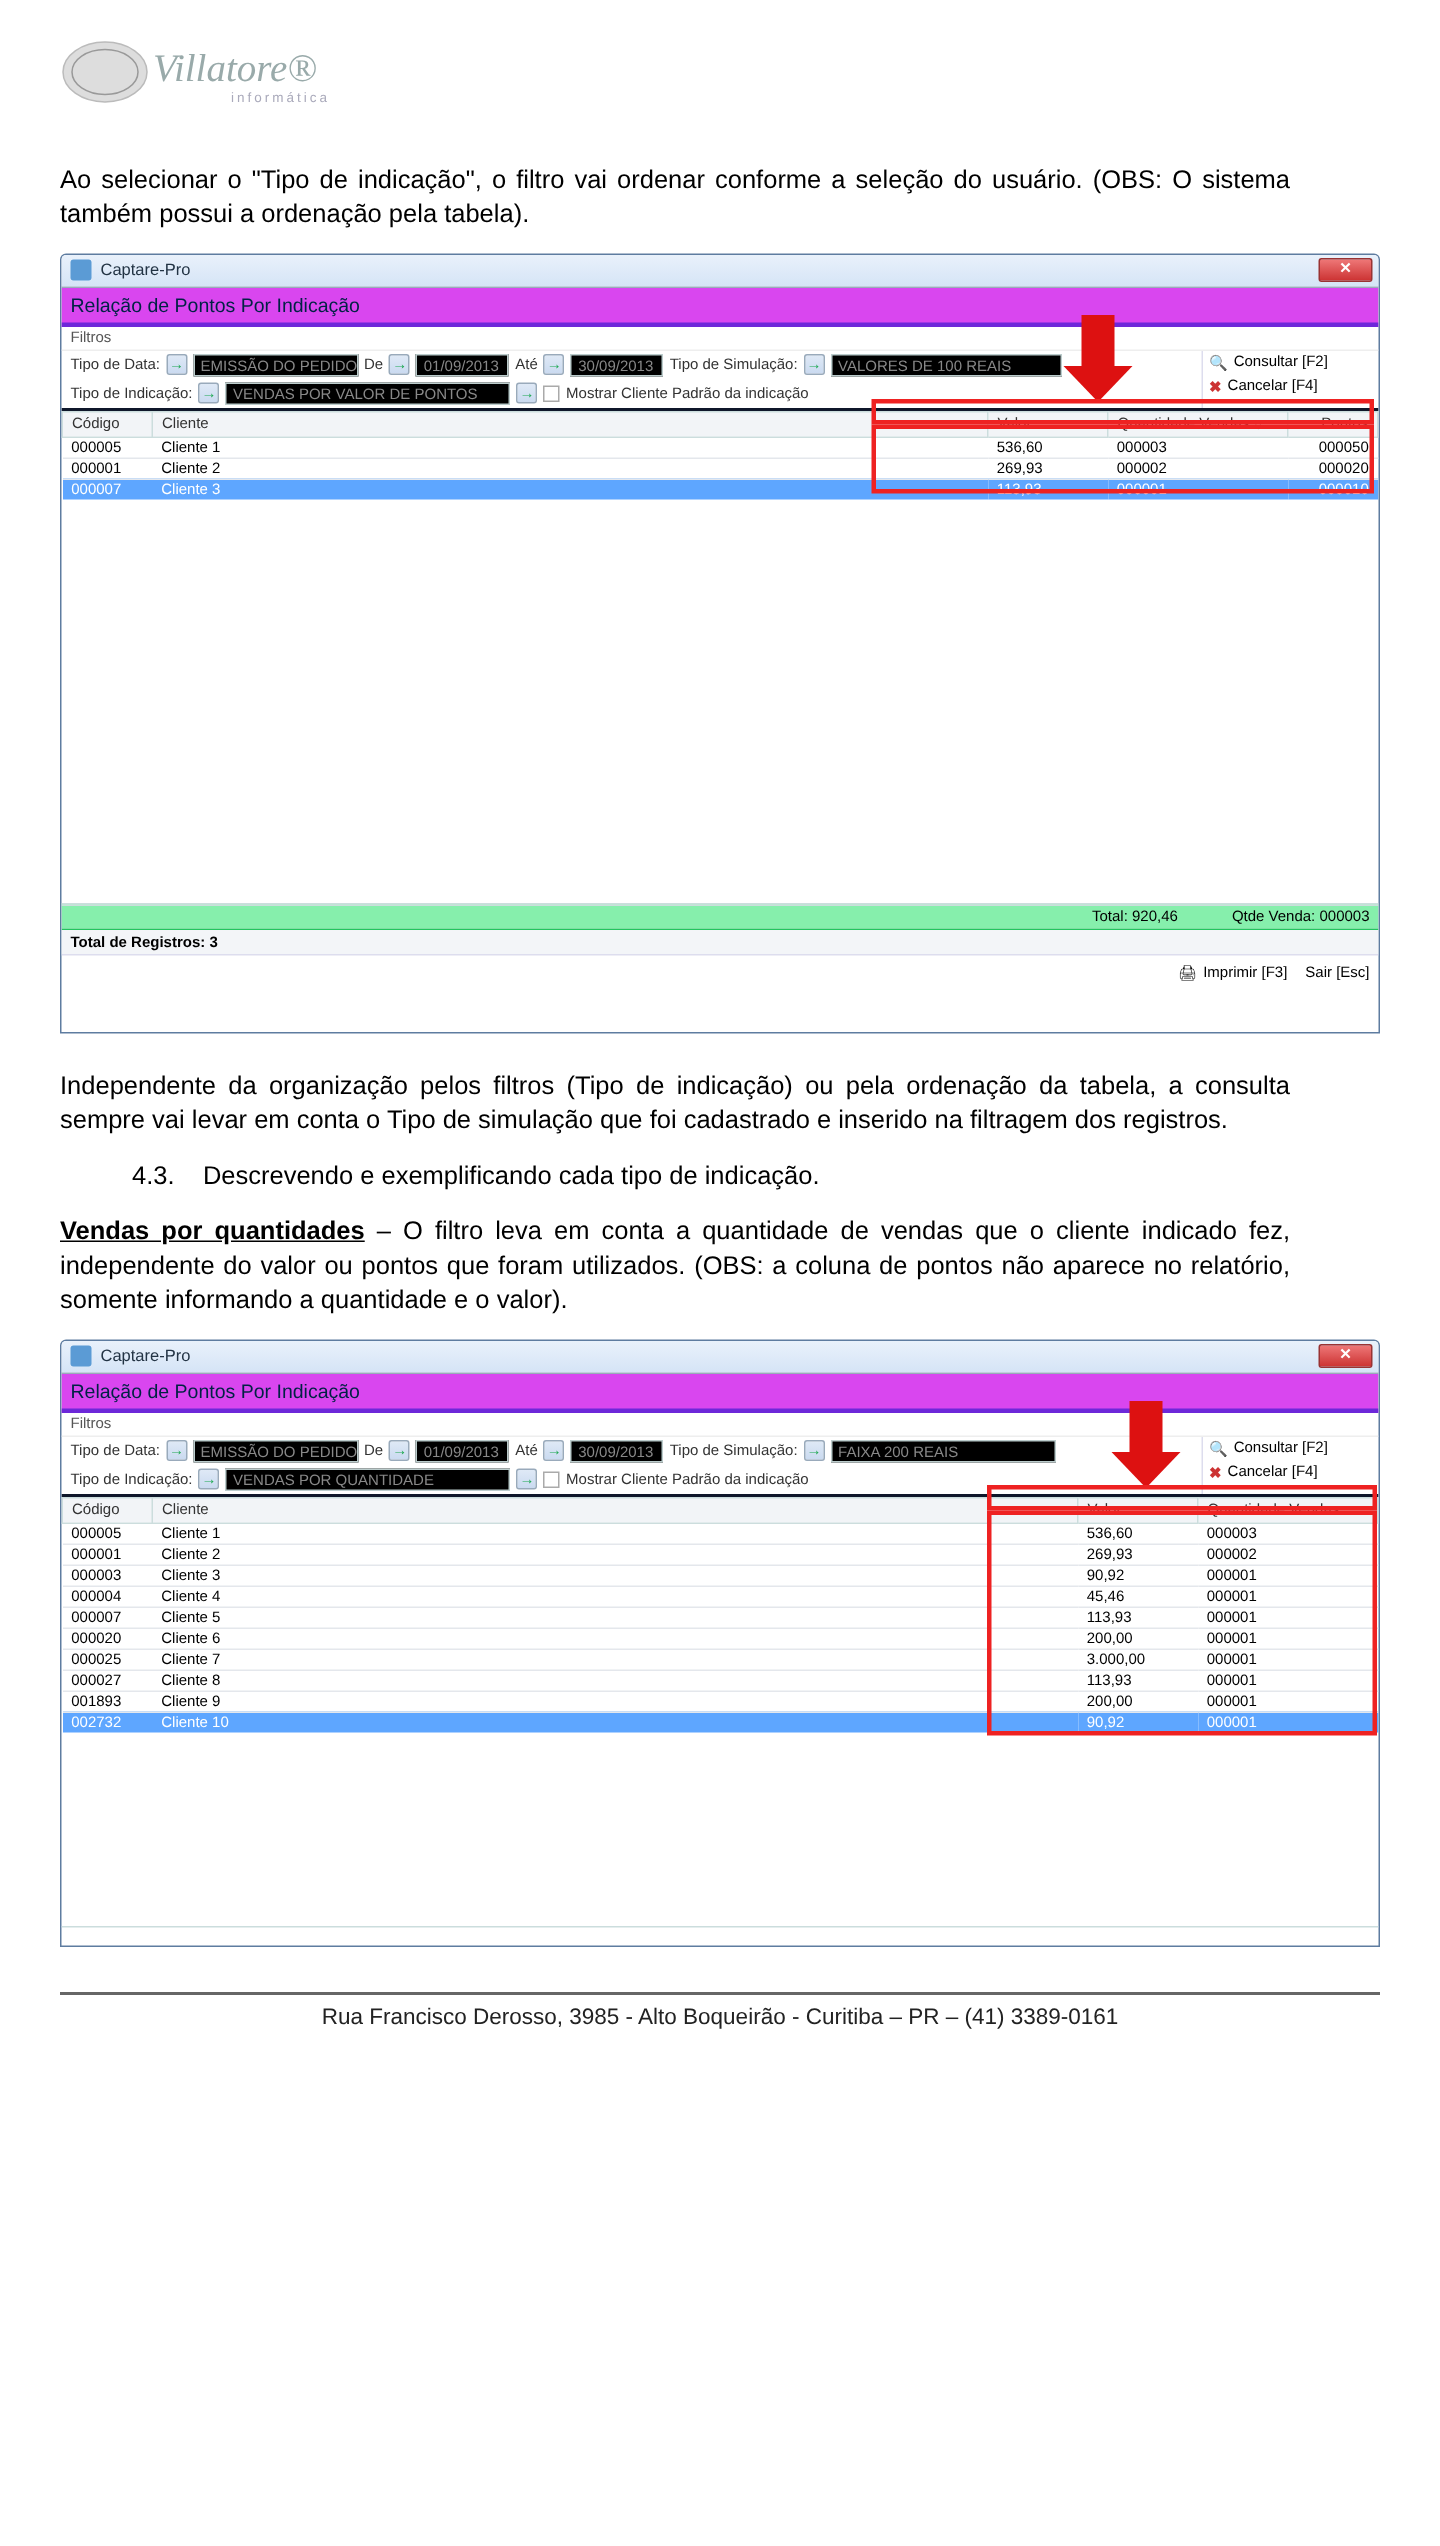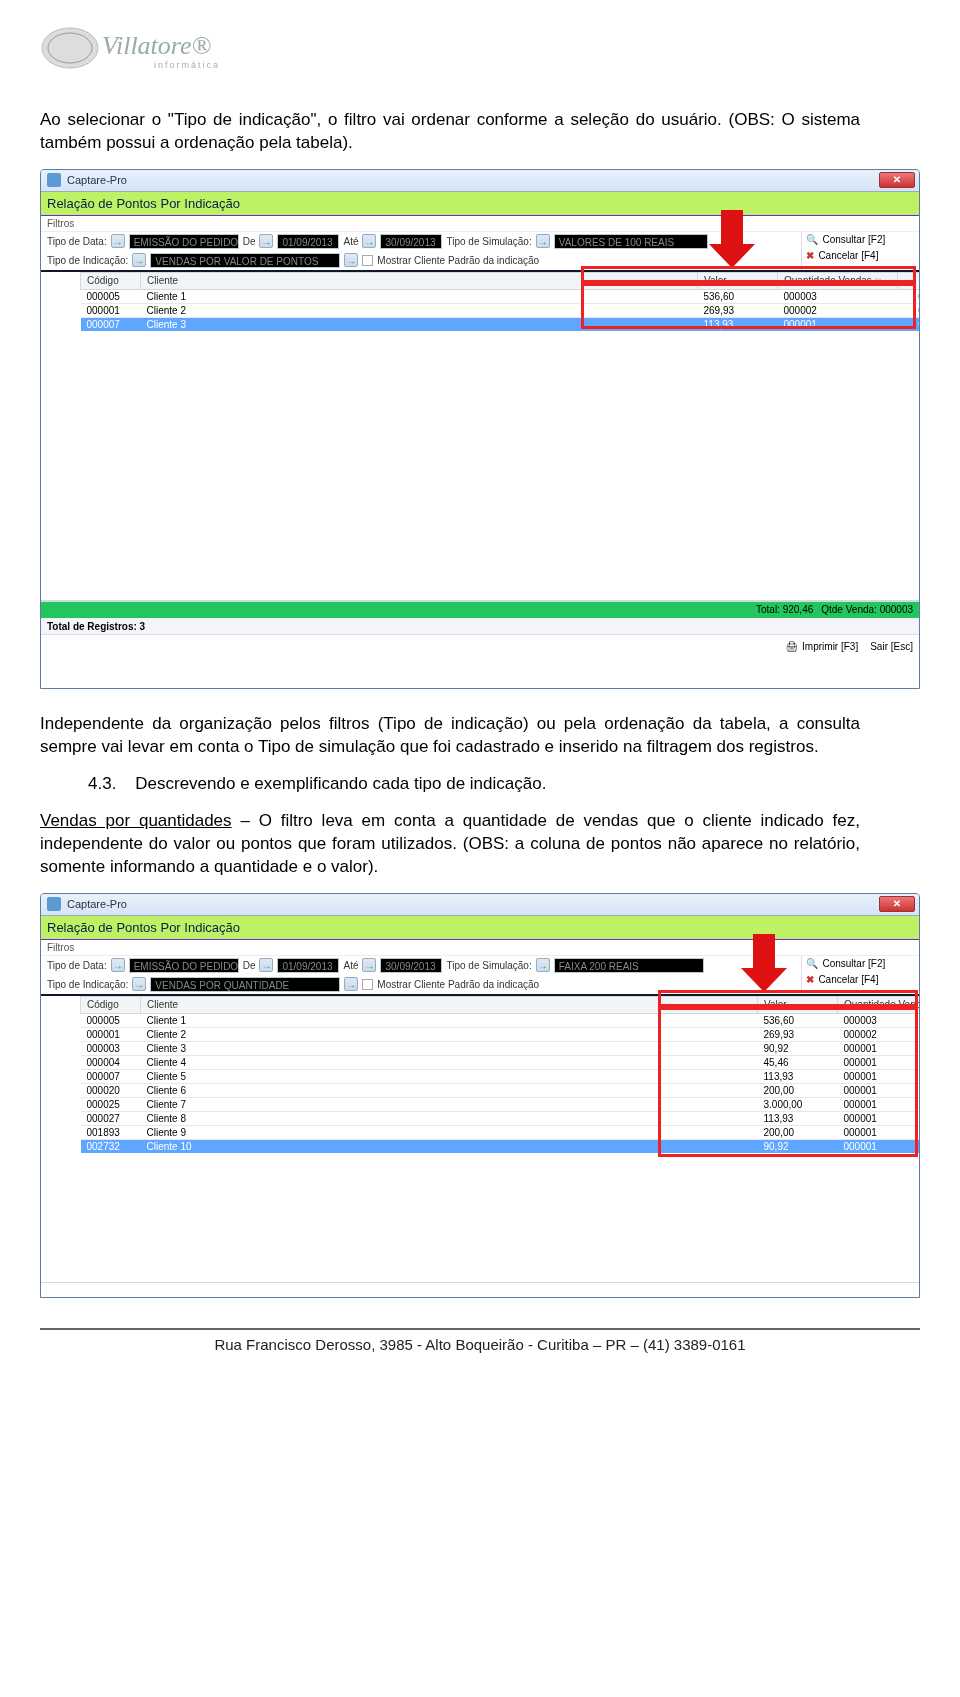--- a/index.html
+++ b/index.html
@@ -21,21 +21,21 @@
     font-size: 17px;
     line-height: 1.35;
     margin: 14px 60px 14px 0;
     text-align: justify;
   }
   .body-text.indent {
     margin-left: 48px;
   }
   .underline-bold {
     text-decoration: underline;
-    font-weight: normal;
+    font-weight: bold;
   }
   
   .app-window {
     border: 1px solid #5e7ca0;
     border-radius: 4px 4px 0 0;
     background: #fff;
     margin: 10px 0 24px 0;
     font-size: 10px;
     position: relative;
     overflow: hidden;
@@ -63,25 +63,25 @@
     background: linear-gradient(#e77,#c33);
     border: 1px solid #933;
     border-radius: 2px;
     color: #fff;
     text-align: center;
     line-height: 14px;
     font-size: 10px;
     font-weight: bold;
   }
   .heading-bar {
-    background: #bef264;
+    background: #d946ef;
     padding: 4px 6px;
     font-size: 13px;
     color: #024;
-    border-bottom: 1px solid #6d28d9;
+    border-bottom: 3px solid #6d28d9;
   }
   .filters-label {
     padding: 2px 6px;
     font-size: 10px;
     color: #555;
     border-bottom: 1px solid #eee;
   }
   .filter-row {
     display: flex;
     align-items: center;
@@ -128,21 +128,20 @@
   .filter-row2-wrap {
     display: flex;
     border-bottom: 2px solid #0f172a;
   }
   .filter-col1 { flex: 1; }
   .filter-col2 { width: 118px; border-left: 1px solid #dde; }
   .table {
     width: 100%;
     border-collapse: collapse;
     font-size: 10px;
-    margin-left: 39px;
   }
   .table th {
     background: #f2f4f7;
     border: 1px solid #cdd;
     padding: 2px 6px;
     font-weight: normal;
     text-align: left;
     color: #333;
     height: 17px;
   }
@@ -217,28 +216,28 @@
   }
   .blank-rows {
     height: 270px;
     border-bottom: 1px solid #cdd;
   }
   .blank-rows2 {
     height: 130px;
     border-bottom: 1px solid #cdd;
   }
   .secondbar {
-    background: #22c55e;
+    background: #86efac;
     height: 16px;
     border-top: 1px solid #cdd;
     display: flex;
     align-items: center;
     padding: 0 6px;
     justify-content: flex-end;
-    gap: 8px;
+    gap: 36px;
   }
 </style>
 </head>
 <body>
 
 <div class="page">
 
   <div class="logo">
     <svg width="200" height="56" viewBox="0 0 200 56">
       <ellipse cx="30" cy="28" rx="28" ry="20" fill="#ddd" stroke="#bbb"></ellipse>

